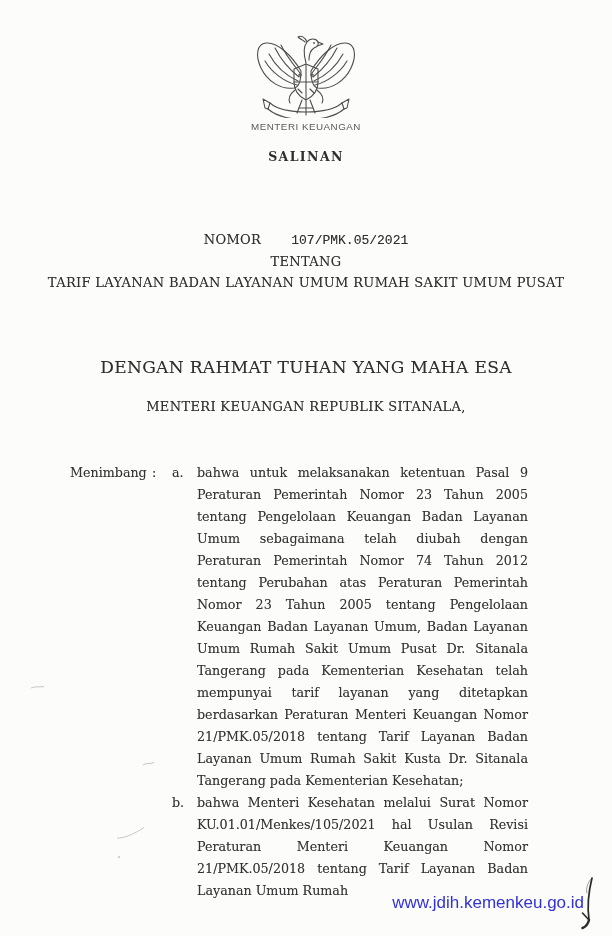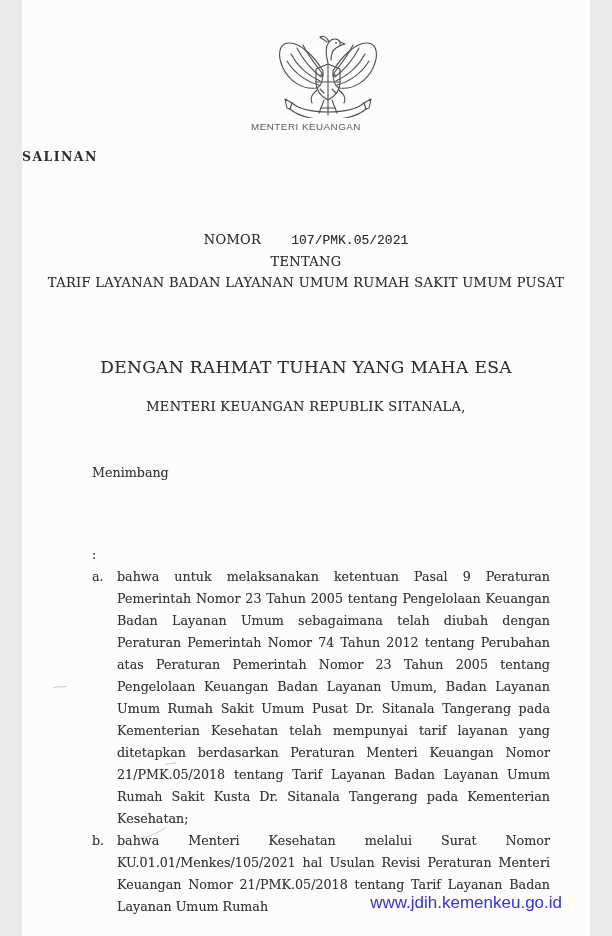--- a/index.html
+++ b/index.html
@@ -1,20 +1,20 @@
 <!DOCTYPE html>
 <html><head>
 <meta charset="utf-8">
 <style>
   html, body { margin: 0; padding: 0; background: #e9e9e7; }
   * { box-sizing: border-box; }
 
   .page {
     position: relative;
-    width: 568px;
+    width: 612px;
     height: 936px;
     margin: 0 auto;
     background: #fcfcfa;
     overflow: hidden;
     font-family: "DejaVu Serif", "Liberation Serif", serif;
     color: #343434;
   }
 
   
   .emblem {
@@ -32,21 +32,21 @@
     font-family: "Liberation Sans", sans-serif;
     font-size: 9.8px;
     line-height: 12.5px;
     letter-spacing: 0.5px;
     color: #5a5a5a;
   }
   .salinan {
     position: absolute;
     left: 0; right: 0;
     top: 149px;
-    text-align: left;
+    text-align: center;
     font-weight: bold;
     font-size: 12.5px;
     letter-spacing: 1.4px;
     color: #2e2e2e;
   }
 
   
   .title-block {
     position: absolute;
     left: 0; right: 0;
@@ -90,21 +90,21 @@
   .considerations {
     position: absolute;
     left: 70px;
     top: 462px;
     width: 458px;
     font-size: 12.7px;
     line-height: 22px;
     color: #333333;
     text-shadow: 0 0 0.5px rgba(70,70,70,0.4);
   }
-  .c-row { display: flex; align-items: flex-start; flex-direction: column; }
+  .c-row { display: flex; align-items: flex-start; }
   .c-label { width: 82px; flex: 0 0 82px; }
   .c-colon { width: 20px; flex: 0 0 20px; }
   .c-items { flex: 1 1 auto; }
   .c-item { display: flex; align-items: flex-start; }
   .c-marker { width: 25px; flex: 0 0 25px; }
   .c-text {
     flex: 1 1 auto;
     margin: 0;
     text-align: justify;
     text-justify: inter-word;

